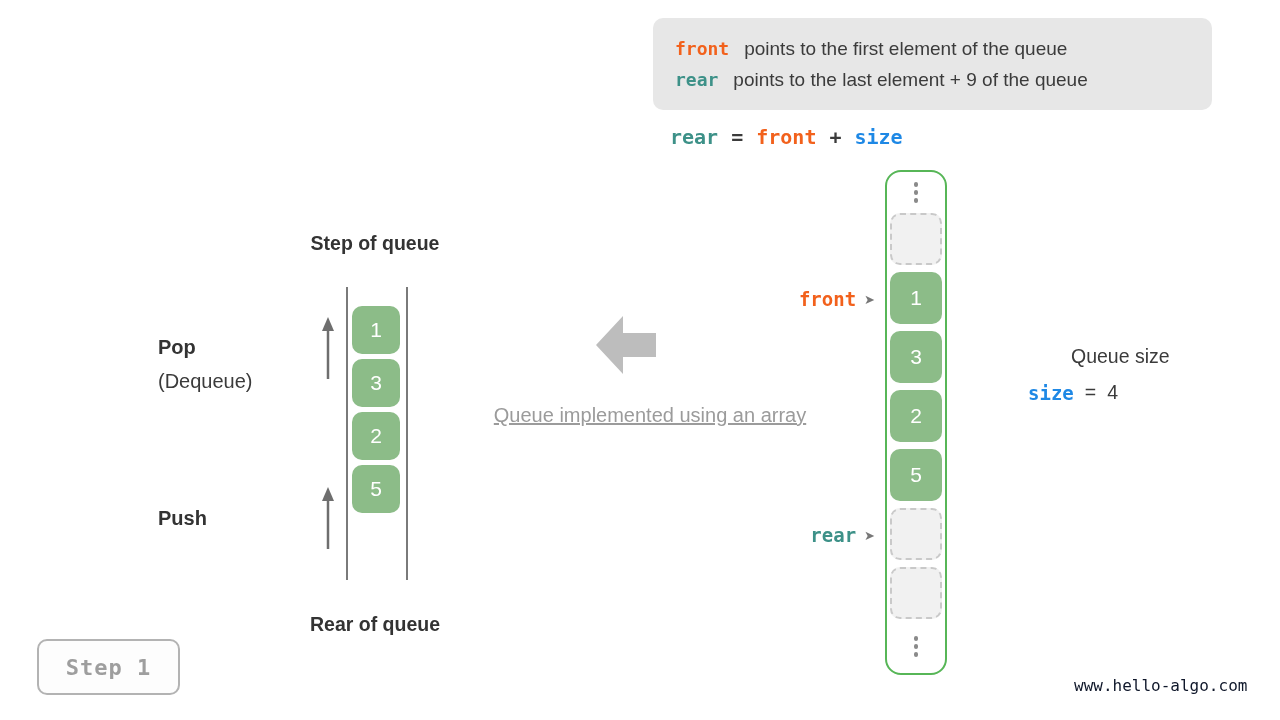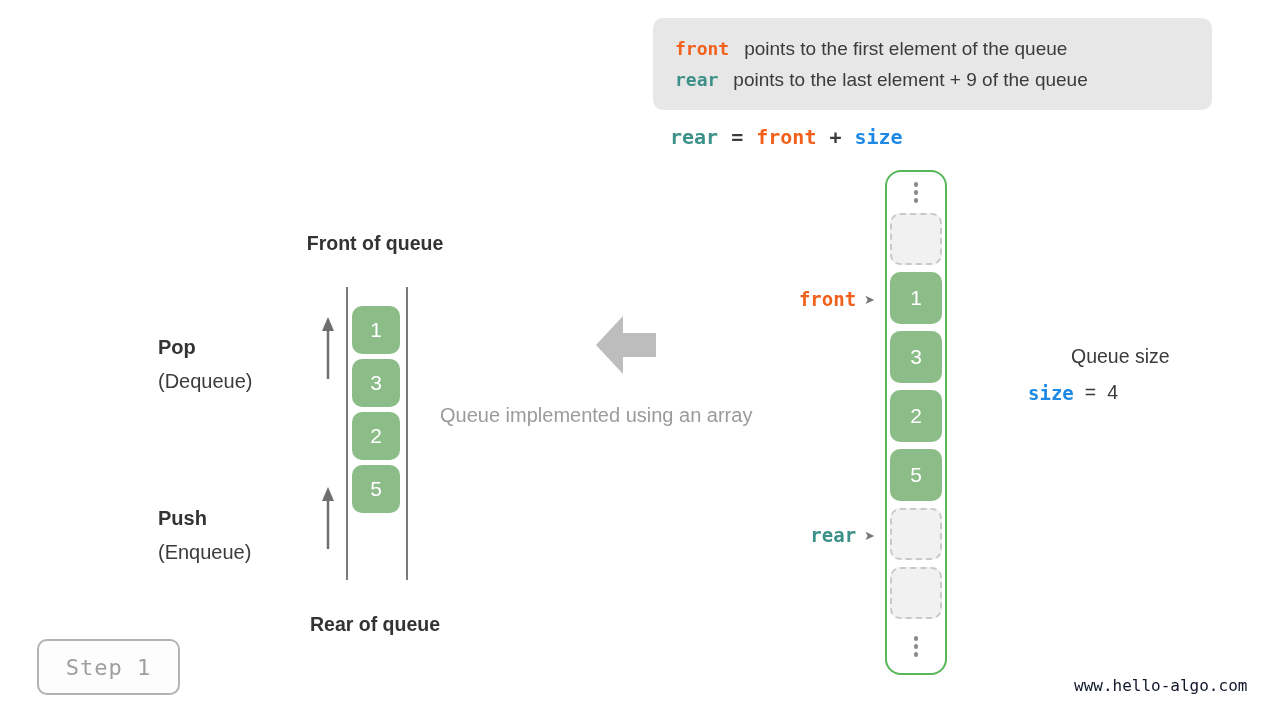--- a/index.html
+++ b/index.html
@@ -37,22 +37,22 @@
     background:var(--cell-green); color:#ffffff; font-size:21px;
     display:flex; align-items:center; justify-content:center;}
   .op-label{position:absolute; left:158px; width:195px; text-align:left;
     font-size:20px; color:#333333;}
   .op-label .bold{font-weight:bold; display:block; margin-bottom:11px;}
   .op-label .sub{display:block; color:#3b3b3b;}
   .v-arrow{position:absolute; left:320px;}
 
   
   .big-arrow{position:absolute; left:596px; top:316px;}
-  .caption{position:absolute; left:440px; top:404px; width:420px; text-align:left;
-    font-size:20px; color:var(--mid-gray);}
+  .caption{position:absolute; left:440px; top:404px; width:420px; text-align:center;
+    font-size:20px; color:var(--mid-gray);text-decoration:underline;}
 
   
   .array-box{position:absolute; left:885px; top:170px; width:62px; height:505px;
     border:2px solid var(--container-green); border-radius:16px; background:#ffffff;}
   .dots{position:absolute; left:885px; width:62px; display:flex; flex-direction:column;
     align-items:center; gap:3.5px;}
   .dots span{width:4.5px; height:4.5px; border-radius:50%; background:#8a8a8a;}
   .acell{position:absolute; left:890px; width:52px; height:52px; border-radius:10px;
     display:flex; align-items:center; justify-content:center; font-size:21px;}
   .acell.empty{background:#f1f1f1; border:2px dashed #c9c9c9;}
@@ -67,21 +67,21 @@
   
   .qsize-label{position:absolute; left:1071px; top:345px; font-size:19.5px; color:var(--dark);}
   .qsize-row{position:absolute; left:1028px; top:381px; display:flex; align-items:center;
     gap:11px; font-size:19.5px; color:var(--dark);}
   .qsize-row .kw{font-size:19px;}
 
   
   .step-badge{position:absolute; left:37px; top:639px; width:143px; height:56px;
     background:#fdfdfd; border:2px solid #b3b3b3; border-radius:10px;
     display:flex; align-items:center; justify-content:center;
-    font-family:"DejaVu Sans Mono", monospace; font-weight:normal; font-size:22px;
+    font-family:"DejaVu Sans Mono", monospace; font-weight:bold; font-size:22px;
     color:#9e9e9e; letter-spacing:1px;}
 
   
   .watermark{position:absolute; left:1074px; top:676px;
     font-family:"DejaVu Sans Mono", monospace; font-size:16px; color:#0f172a;}
 </style>
 </head>
 <body>
 
 <div class="stage">
@@ -98,41 +98,40 @@
   </div>
 
   <div class="formula">
     <span class="c-teal">rear</span>
     <span class="op">=</span>
     <span class="c-orange">front</span>
     <span class="op">+</span>
     <span class="c-blue">size</span>
   </div>
 
-  <div class="title-label" style="left:275px; top:232px;">Front of queue</div>
+  <div class="title-label" style="left:275px; top:232px;">Step of queue</div>
   <div class="rail" style="left:346px;"></div>
   <div class="rail" style="left:406px;"></div>
 
   <div class="lcell" style="top:306px;">1</div>
   <div class="lcell" style="top:359px;">3</div>
   <div class="lcell" style="top:412px;">2</div>
   <div class="lcell" style="top:465px;">5</div>
 
   <div class="op-label" style="top:336px;">
     <span class="bold">Pop</span>
     <span class="sub">(Dequeue)</span>
   </div>
   <svg class="v-arrow" style="top:317px;" width="16" height="64">
     <line x1="8" y1="12" x2="8" y2="62" stroke="#6e6e6e" stroke-width="2.5"></line>
     <polygon points="8,0 2,14 14,14" fill="#6e6e6e"></polygon>
   </svg>
 
   <div class="op-label" style="top:507px;">
     <span class="bold">Push</span>
-    <span class="sub">(Enqueue)</span>
   </div>
   <svg class="v-arrow" style="top:487px;" width="16" height="64">
     <line x1="8" y1="12" x2="8" y2="62" stroke="#6e6e6e" stroke-width="2.5"></line>
     <polygon points="8,0 2,14 14,14" fill="#6e6e6e"></polygon>
   </svg>
 
   <div class="title-label" style="left:275px; top:613px;">Rear of queue</div>
 
   <svg class="big-arrow" width="60" height="58">
     <polygon points="0,29 27,0 27,17 60,17 60,41 27,41 27,58" fill="#bdbdbd"></polygon>

